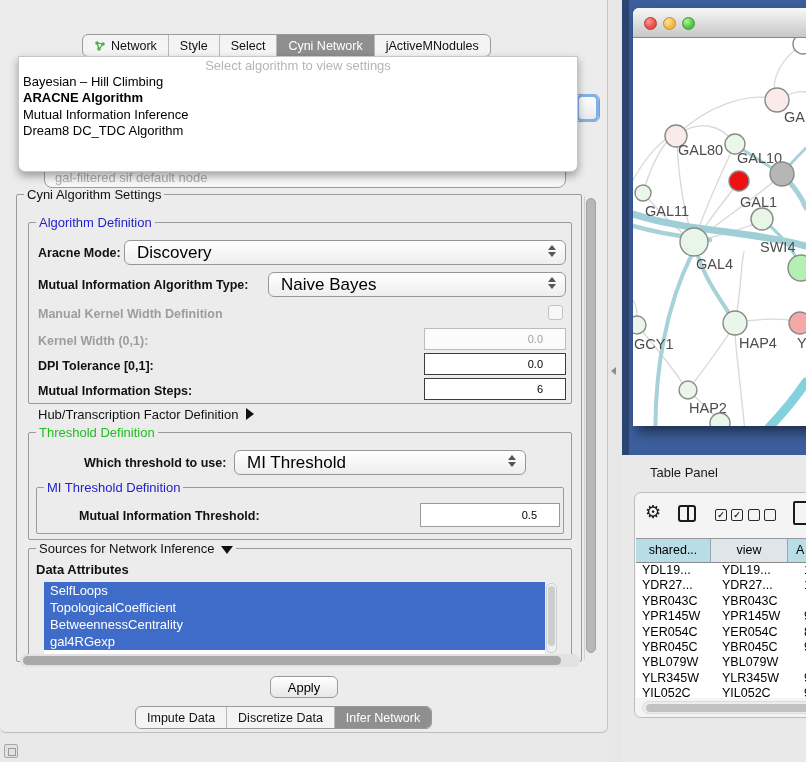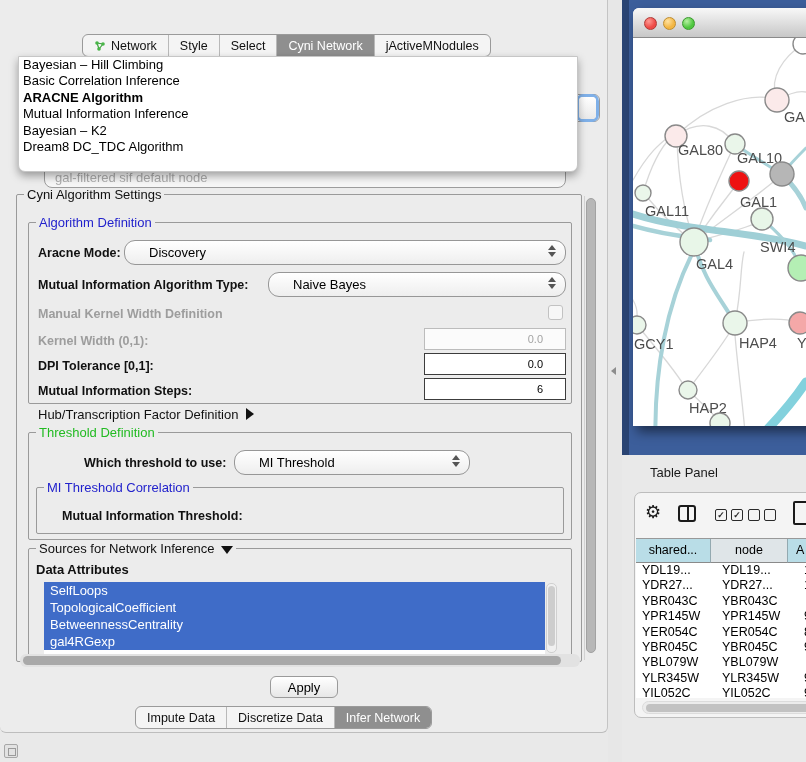--- a/index.html
+++ b/index.html
@@ -43,22 +43,22 @@
   #frag-combo2 span{position:absolute;left:10px;top:1px;font-size:13px;color:#ababab;}
 
   
   .group{border:1px solid #9a9a9a;border-radius:2px;}
   .legend{font-size:13px;background:#ececec;padding:0 3px;line-height:13px;z-index:3;}
   .legend.blue{color:var(--legend-blue);}
   .legend.green{color:var(--legend-green);}
   .blabel{font-size:12.5px;font-weight:bold;color:#111;}
   .blabel.dis{color:#9d9d9d;}
 
-  .combo{height:25px;border:1px solid #979797;border-radius:11px;
-      background:linear-gradient(#ffffff,#eeeeee);font-size:13px;line-height:23px;padding-left:24px;}
+  .combo{height:25px;border:1px solid #979797;border-radius:6px;
+      background:linear-gradient(#ffffff,#eeeeee);font-size:17px;line-height:23px;padding-left:12px;}
   .stepper{position:absolute;right:8px;top:4px;width:9px;}
   .stepper i{display:block;width:0;height:0;border-left:4px solid transparent;border-right:4px solid transparent;}
   .stepper .up{border-bottom:5px solid #555;margin-bottom:2px;}
   .stepper .dn{border-top:5px solid #555;}
 
   .field{height:22px;border:1px solid #3c3c3c;background:#fff;font-size:11px;line-height:20px;
       text-align:right;padding-right:22px;color:#000;}
   .field.dis{border:1px solid #bcbcbc;background:#fbfbfb;color:#a3a3a3;}
 
   .tri-right{display:inline-block;width:0;height:0;border-top:6px solid transparent;
@@ -161,26 +161,25 @@
     </div>
 
   <div id="frag-combo" class="abs">
       <span class="ring"></span>
     </div>
   <div id="frag-combo2" class="abs">
     <span>gal-filtered sif default node</span>
   </div>
 
   <div id="dropdown" class="abs">
+    <div id="dd-prompt">Select algorithm to view settings</div>
     <div id="dd-items">
         <div class="dd-item">Bayesian – Hill Climbing</div>
-        <div class="dd-item">Basic Correlation Inference</div>
         <div class="dd-item bold">ARACNE Algorithm</div>
         <div class="dd-item">Mutual Information Inference</div>
-        <div class="dd-item">Bayesian – K2</div>
         <div class="dd-item">Dream8 DC_TDC Algorithm</div>
       </div>
   </div>
 
   <div class="abs group" style="left:16px;top:194px;width:566px;height:468px;"></div>
   <span class="abs legend" style="left:24px;top:188px;color:#111;">Cyni Algorithm Settings</span>
 
   <div class="abs group" style="left:28px;top:222px;width:544px;height:182px;"></div>
   <span class="abs legend blue" style="left:36px;top:216px;">Algorithm Definition</span>
 
@@ -215,31 +214,32 @@
   <div class="abs field" style="left:424px;top:378px;width:142px;">6</div>
 
   <span class="abs" style="left:38px;top:407px;font-size:13px;color:#111;">
     <span>Hub/Transcription Factor Definition</span><span class="tri-right"></span>
   </span>
 
   <div class="abs group" style="left:28px;top:432px;width:544px;height:108px;"></div>
   <span class="abs legend green" style="left:36px;top:426px;">Threshold Definition</span>
 
   <span class="abs blabel" style="left:84px;top:456px;">Which threshold to use:</span>
-  <div class="abs combo" style="left:234px;top:450px;width:236px;">
+  <div class="abs combo" style="left:234px;top:450px;width:292px;">
     <span>MI Threshold</span>
     <span class="stepper">
         <i class="up"></i>
         <i class="dn"></i>
       </span>
   </div>
 
   <div class="abs group" style="left:36px;top:487px;width:528px;height:47px;"></div>
-  <span class="abs legend blue" style="left:44px;top:481px;">MI Threshold Correlation</span>
-  <span class="abs blabel" style="left:46px;top:509px;padding-left:16px;">Mutual Information Threshold:</span>
+  <span class="abs legend blue" style="left:44px;top:481px;">MI Threshold Definition</span>
+  <span class="abs blabel" style="left:63px;top:509px;padding-left:16px;">Mutual Information Threshold:</span>
+  <div class="abs field" style="left:420px;top:503px;width:140px;height:24px;line-height:22px;border:1px solid #9a9a9a;">0.5</div>
 
   <div class="abs group" style="left:28px;top:548px;width:544px;height:113px;"></div>
   <span class="abs legend" style="left:36px;top:542px;color:#111;">
     <span>Sources for Network Inference</span><span class="tri-down"></span>
   </span>
   <span class="abs blabel" style="left:36px;top:562px;font-size:13px;">Data Attributes</span>
   <div id="attr-list" class="abs">
       <div class="attr-item">SelfLoops</div>
       <div class="attr-item">TopologicalCoefficient</div>
       <div class="attr-item">BetweennessCentrality</div>
@@ -356,21 +356,21 @@
       </span>
     <span id="chk-off" class="abs chkpair">
         <span class="chkbx"></span>
         <span class="chkbx"></span>
       </span>
     <span id="file-icon" class="abs"></span>
     <div id="tbl" class="abs">
       <div id="thead">
           <div class="trow">
             <div class="cell c0">shared...</div>
-            <div class="cell c1">node</div>
+            <div class="cell c1">view</div>
             <div class="cell c2">A</div>
           </div>
         </div>
       <div id="tbody">
           <div class="trow">
             <div class="cell c0">YDL19...</div>
             <div class="cell c1">YDL19...</div>
             <div class="cell c2">13</div>
           </div>
           <div class="trow">

